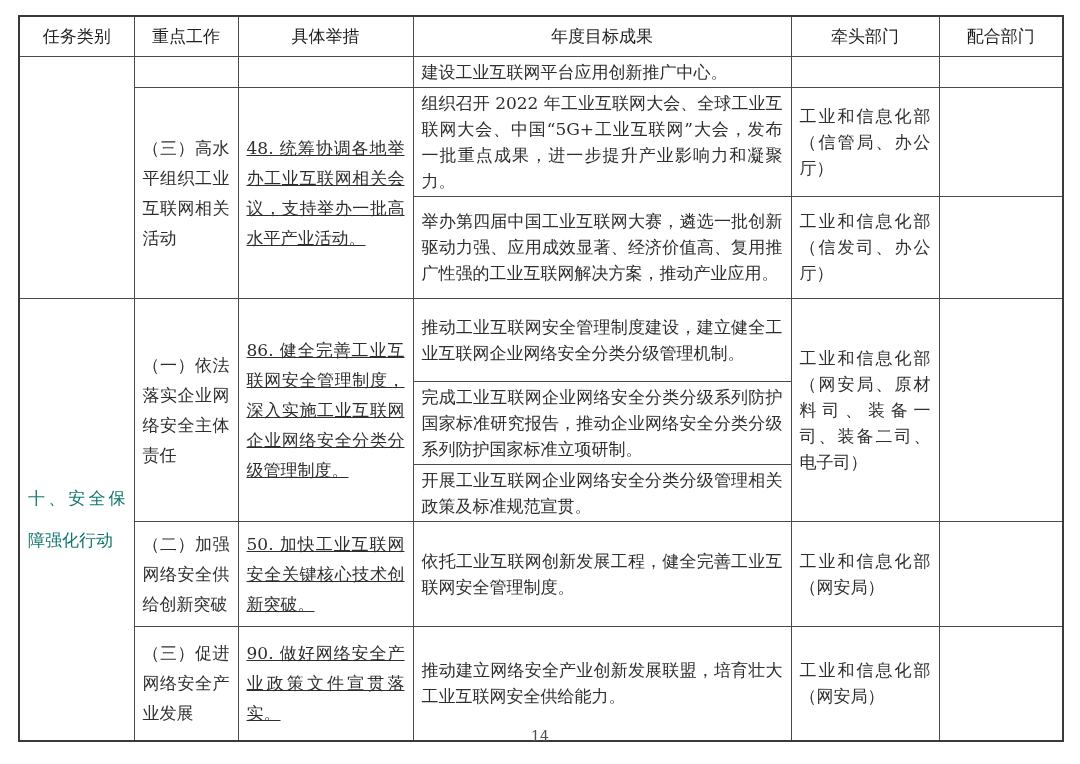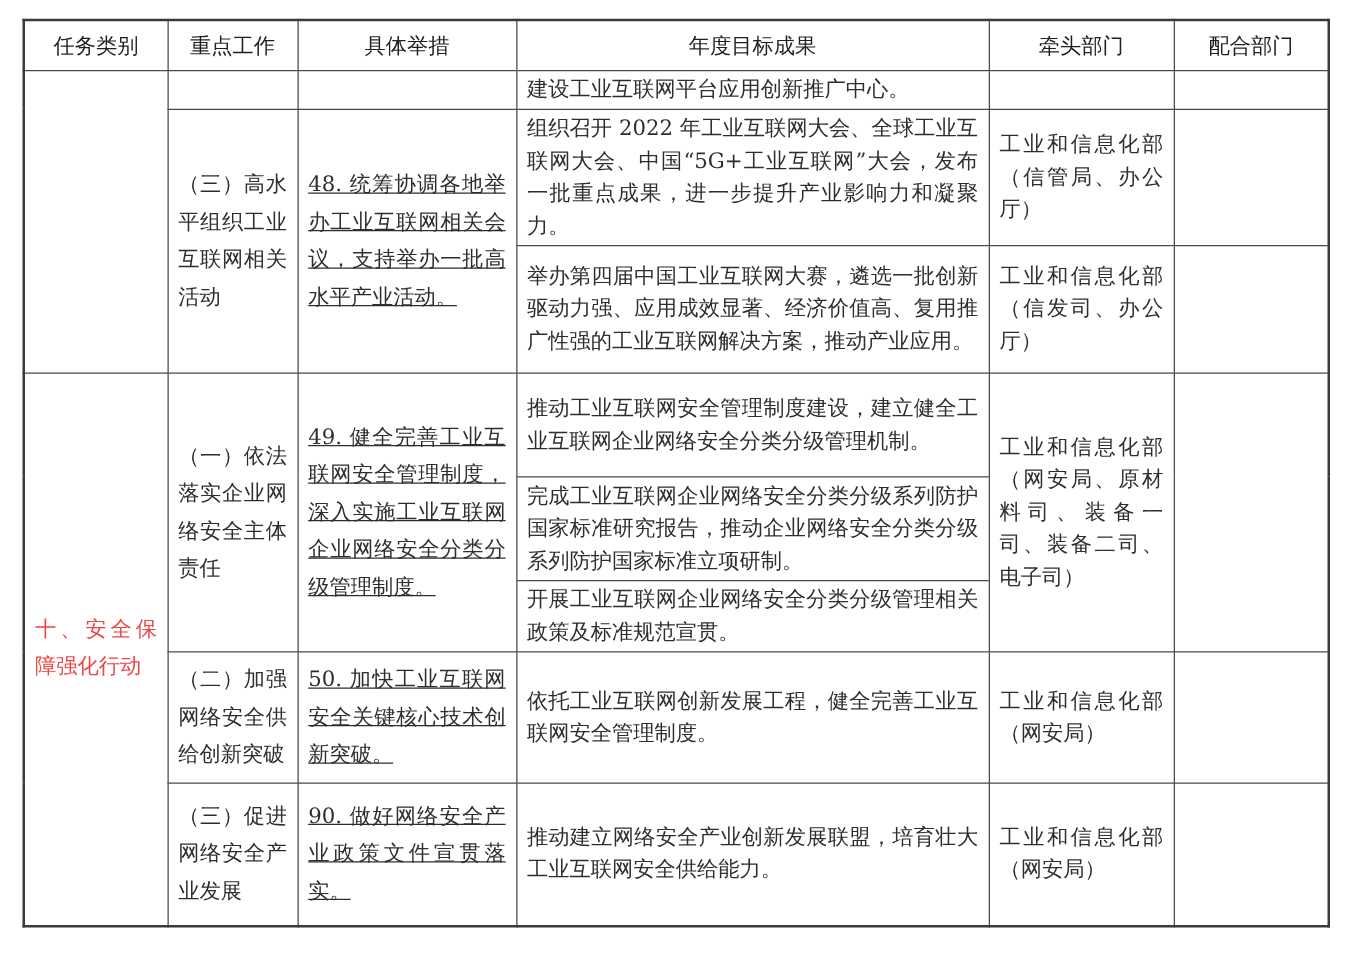--- a/index.html
+++ b/index.html
@@ -39,23 +39,23 @@
   }
   th.hdr {
     font-weight: bold;
     text-align: center;
     font-size: 17.5px;
     color: #1f1f1f;
   }
   td.cat {
     font-weight: bold;
     text-align: justify;
-    line-height: 29px;
+    line-height: 42px;
     padding: 2px 7px;
-    color: #ef4444;
+    color: #0f766e;
   }
   td.work {
     text-align: justify;
     line-height: 30px;
     padding: 2px 7px;
   }
   td.measure {
     text-align: justify;
     line-height: 30px;
     padding: 2px 8px;
@@ -129,21 +129,21 @@
 
     <tr style="height:102px">
       <td class="result">举办第四届中国工业互联网大赛，遴选一批创新驱动力强、应用成效显著、经济价值高、复用推广性强的工业互联网解决方案，推动产业应用。</td>
       <td class="lead">工业和信息化部（信发司、办公厅）</td>
       <td class="coop"></td>
     </tr>
 
     <tr style="height:83px">
       <td class="cat" rowspan="5">十、安全保障强化行动</td>
       <td class="work" rowspan="3">（一）依法落实企业网络安全主体责任</td>
-      <td class="measure" rowspan="3">49. 健全完善工业互联网安全管理制度，深入实施工业互联网企业网络安全分类分级管理制度。</td>
+      <td class="measure" rowspan="3">86. 健全完善工业互联网安全管理制度，深入实施工业互联网企业网络安全分类分级管理制度。</td>
       <td class="result">推动工业互联网安全管理制度建设，建立健全工业互联网企业网络安全分类分级管理机制。</td>
       <td class="lead" rowspan="3">工业和信息化部（网安局、原材料司、装备一司、装备二司、电子司）</td>
       <td class="coop" rowspan="3"></td>
     </tr>
 
     <tr style="height:83px">
       <td class="result">完成工业互联网企业网络安全分类分级系列防护国家标准研究报告，推动企业网络安全分类分级系列防护国家标准立项研制。</td>
     </tr>
 
     <tr style="height:52px">
@@ -162,14 +162,15 @@
       <td class="work">（三）促进网络安全产业发展</td>
       <td class="measure">90. 做好网络安全产业政策文件宣贯落实。</td>
       <td class="result">推动建立网络安全产业创新发展联盟，培育壮大工业互联网安全供给能力。</td>
       <td class="lead">工业和信息化部（网安局）</td>
       <td class="coop"></td>
     </tr>
 
   </tbody>
     </table>
 
+  <div class="page-number">14</div>
 
 </div>
 
 </body></html>

